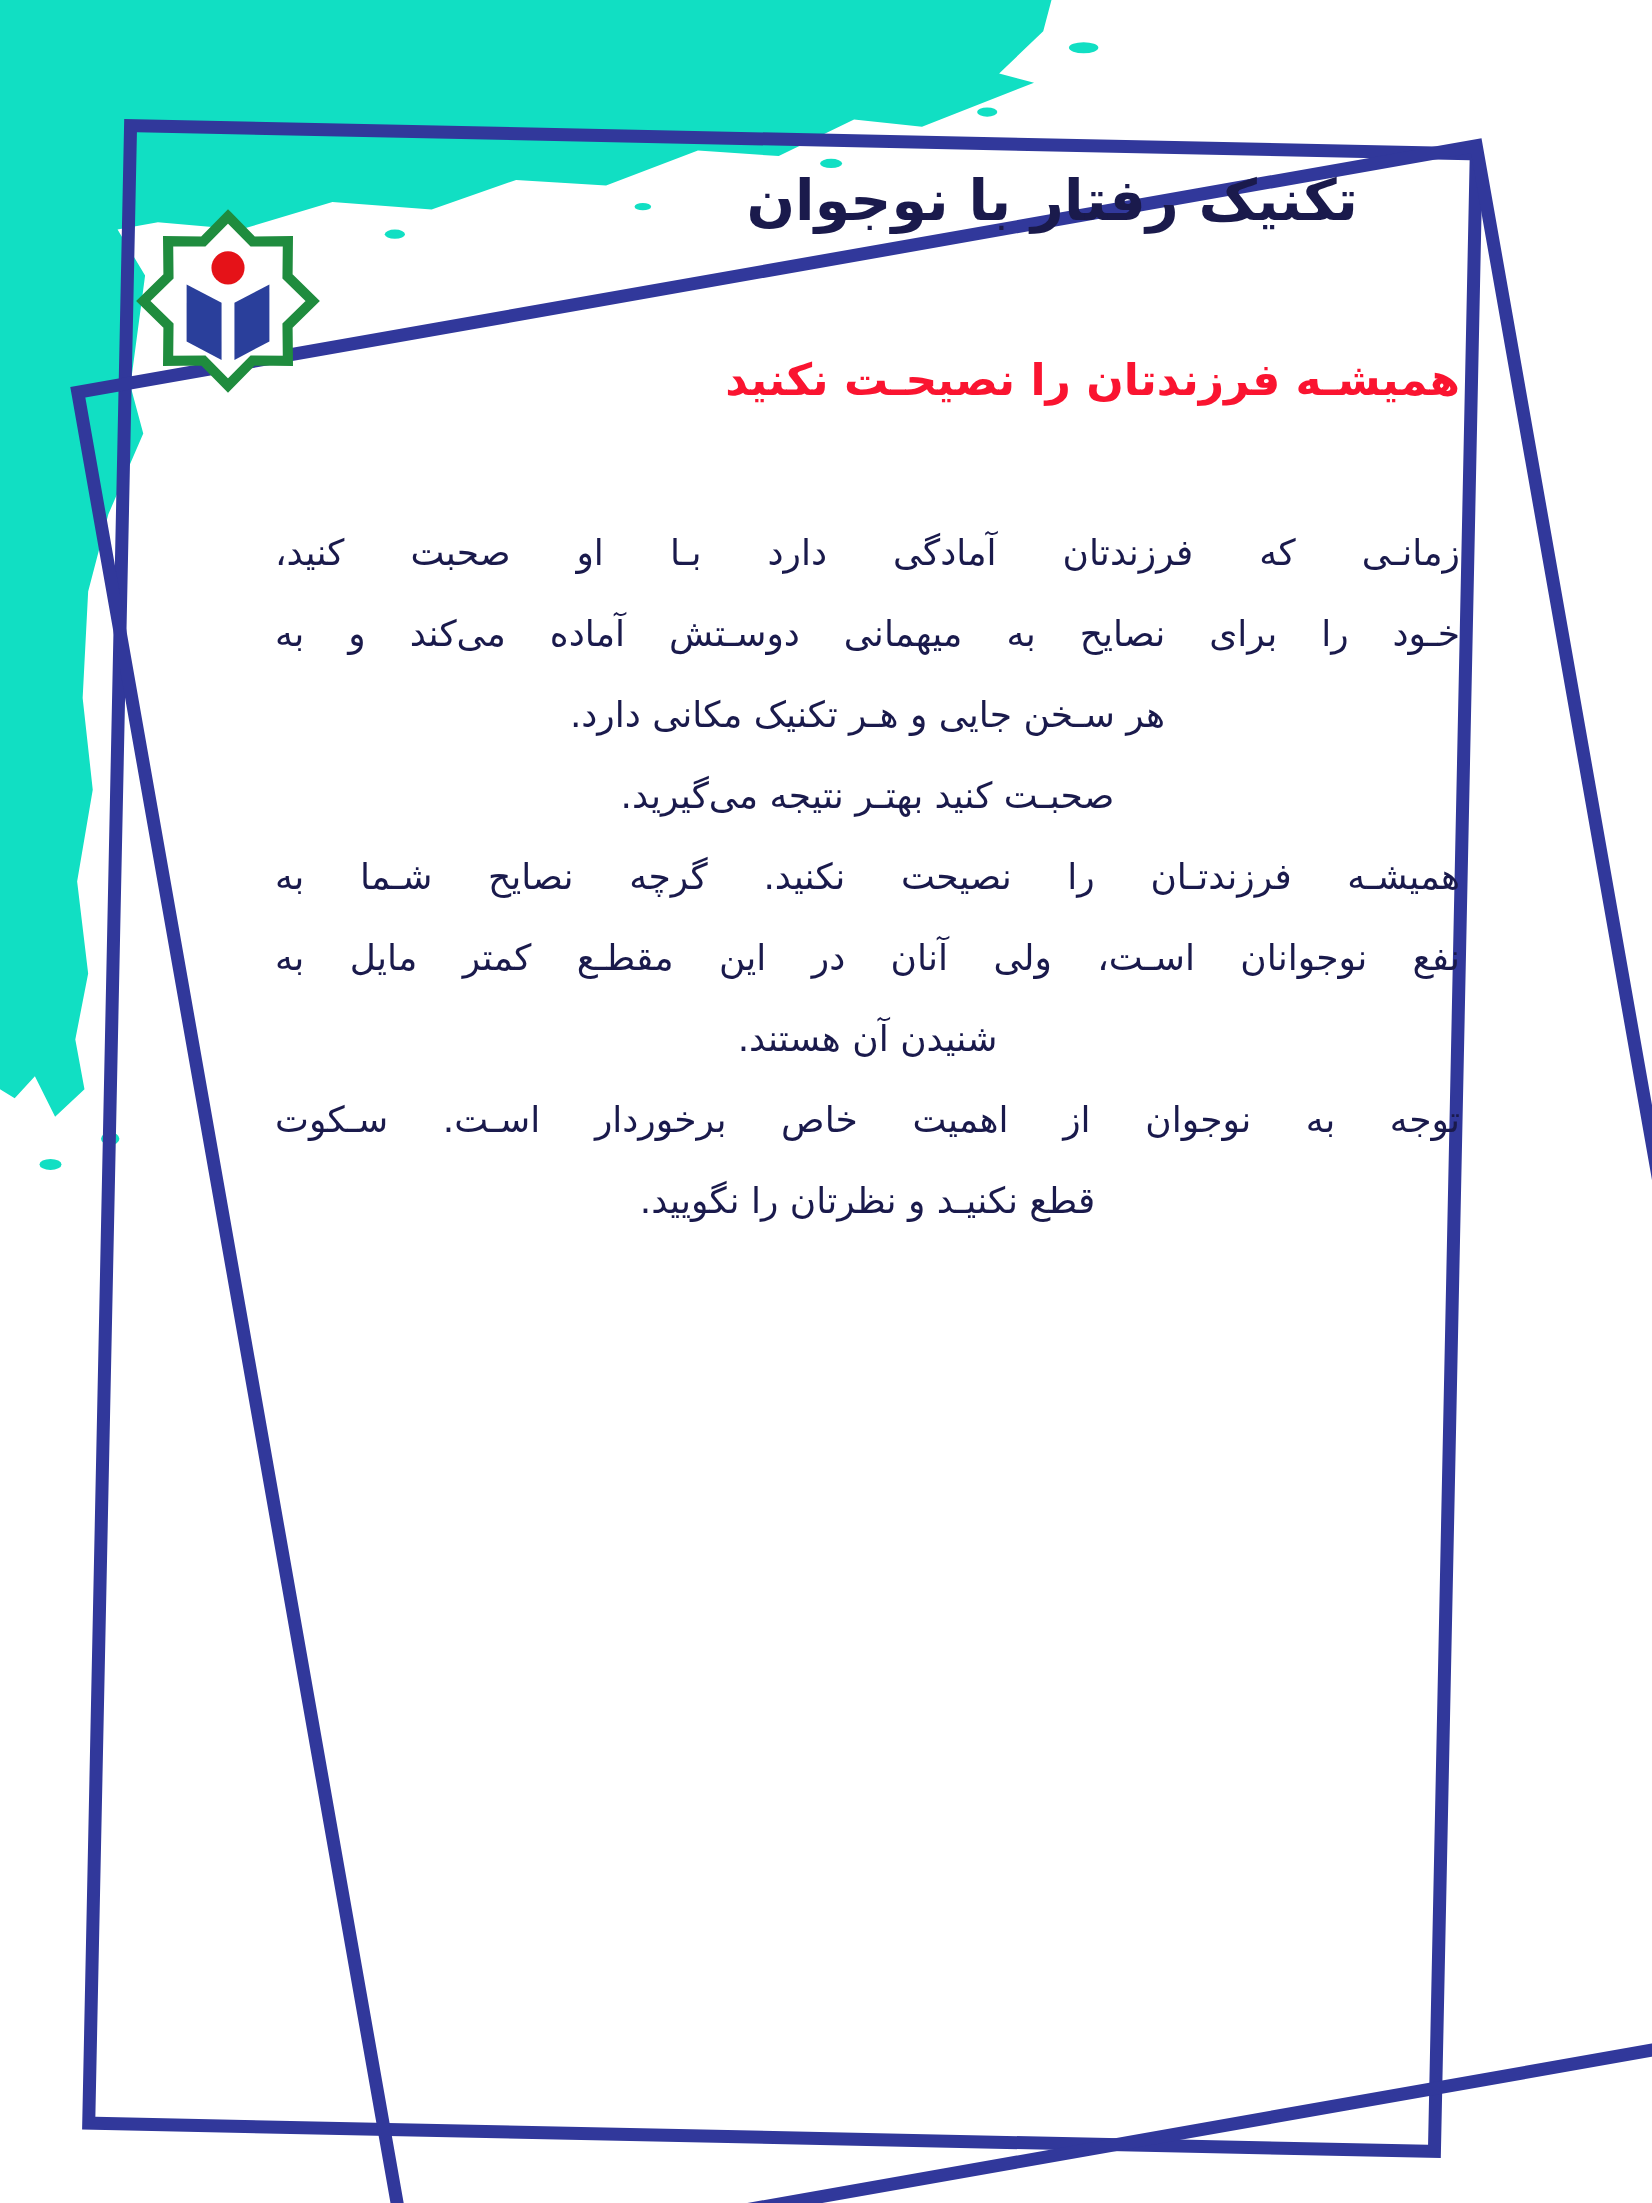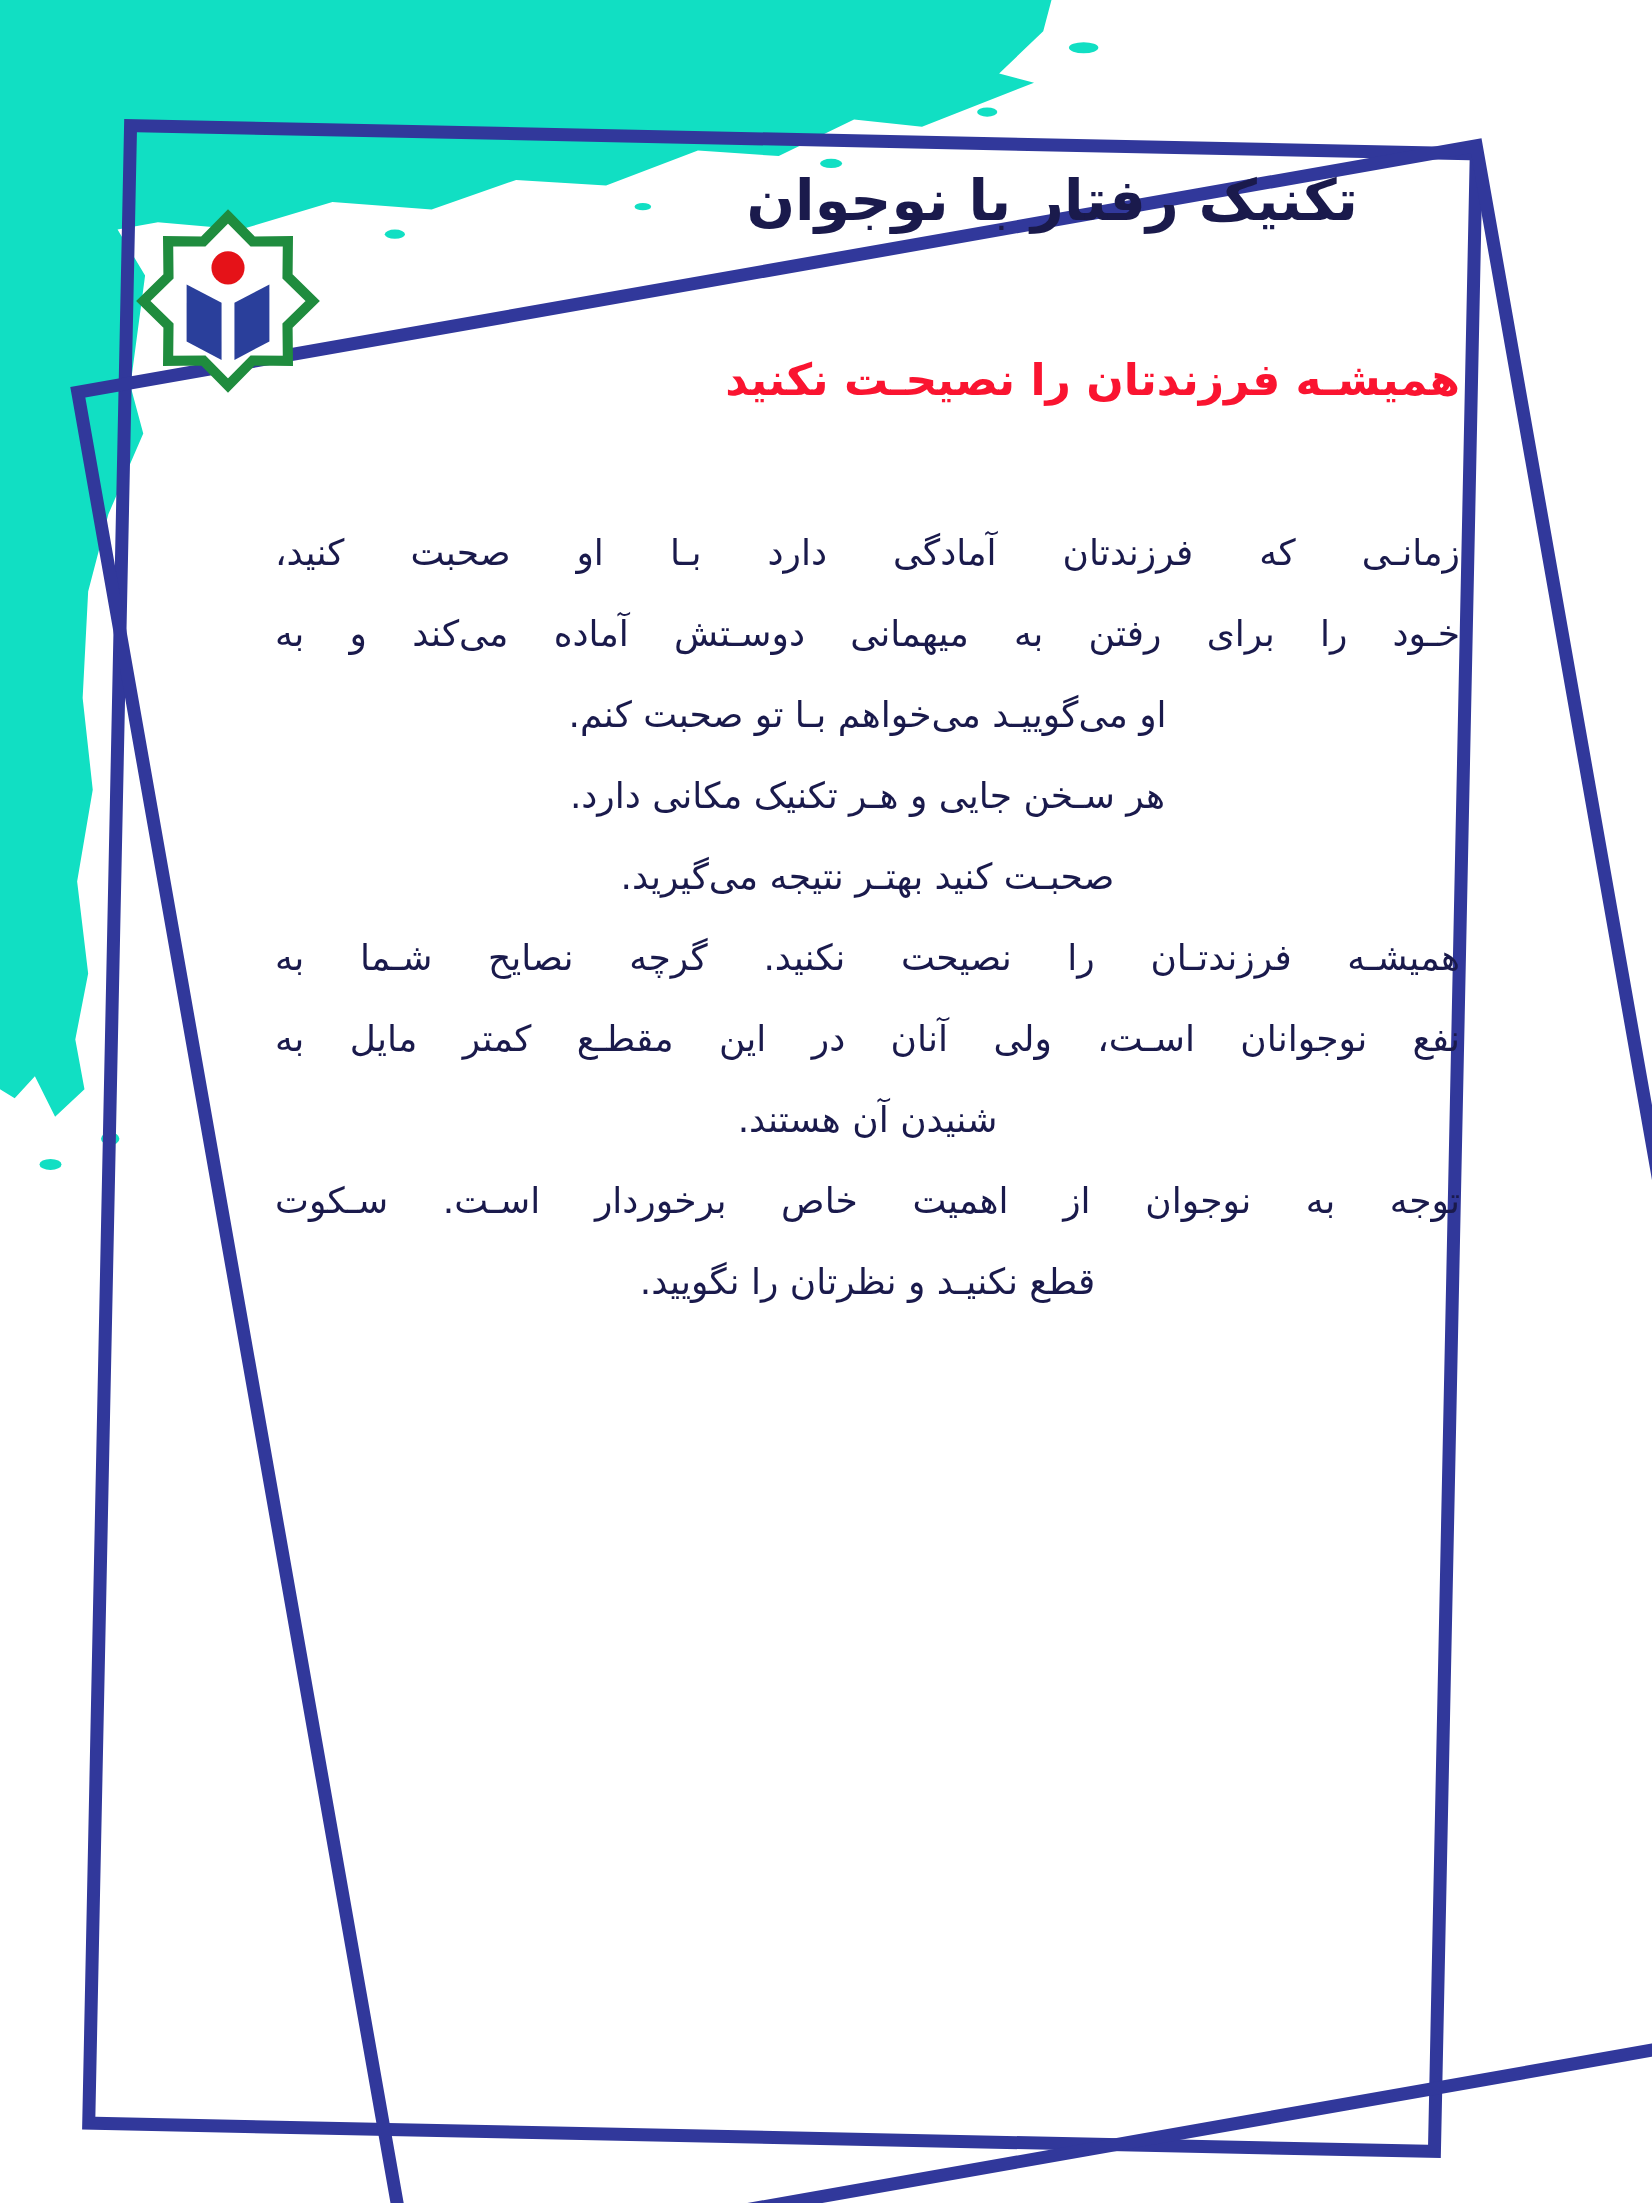--- a/index.html
+++ b/index.html
@@ -108,22 +108,21 @@
     <polygon style="fill:var(--logo-blue);" points="145,82 107,102 107,164 145,144"></polygon>
     <circle style="fill:var(--logo-red);" cx="100" cy="64" r="18"></circle>
   </svg>
 
   <h1 class="title">تکنیک رفتار با نوجوان</h1>
 
   <h2 class="subtitle">همیشـه فرزندتان را نصیحـت نکنید</h2>
 
   <div class="body-text">
     <div class="line justified">زمانـی که فرزندتان آمادگی دارد بـا او صحبت کنید،</div>
-    <div class="line justified">خـود را برای رفتن به میهمانی دوسـتش آماده می‌کند و به</div>
-    <div class="line ender">او می‌گوییـد می‌خواهم بـا تو صحبت کنم.</div>
+    <div class="line justified">خـود را برای نصایح به میهمانی دوسـتش آماده می‌کند و به</div>
     <div class="line ender">هر سـخن جایی و هـر تکنیک مکانی دارد.</div>
     <div class="line ender">صحبـت کنید بهتـر نتیجه می‌گیرید.</div>
     <div class="line justified">همیشـه فرزندتـان را نصیحت نکنید. گرچه نصایح شـما به</div>
     <div class="line justified">نفع نوجوانان اسـت، ولی آنان در این مقطـع کمتر مایل به</div>
     <div class="line ender">شنیدن آن هستند.</div>
     <div class="line justified">توجه به نوجوان از اهمیت خاص برخوردار اسـت. سـکوت</div>
     <div class="line ender">قطع نکنیـد و نظرتان را نگویید.</div>
   </div>
 
 </div>

